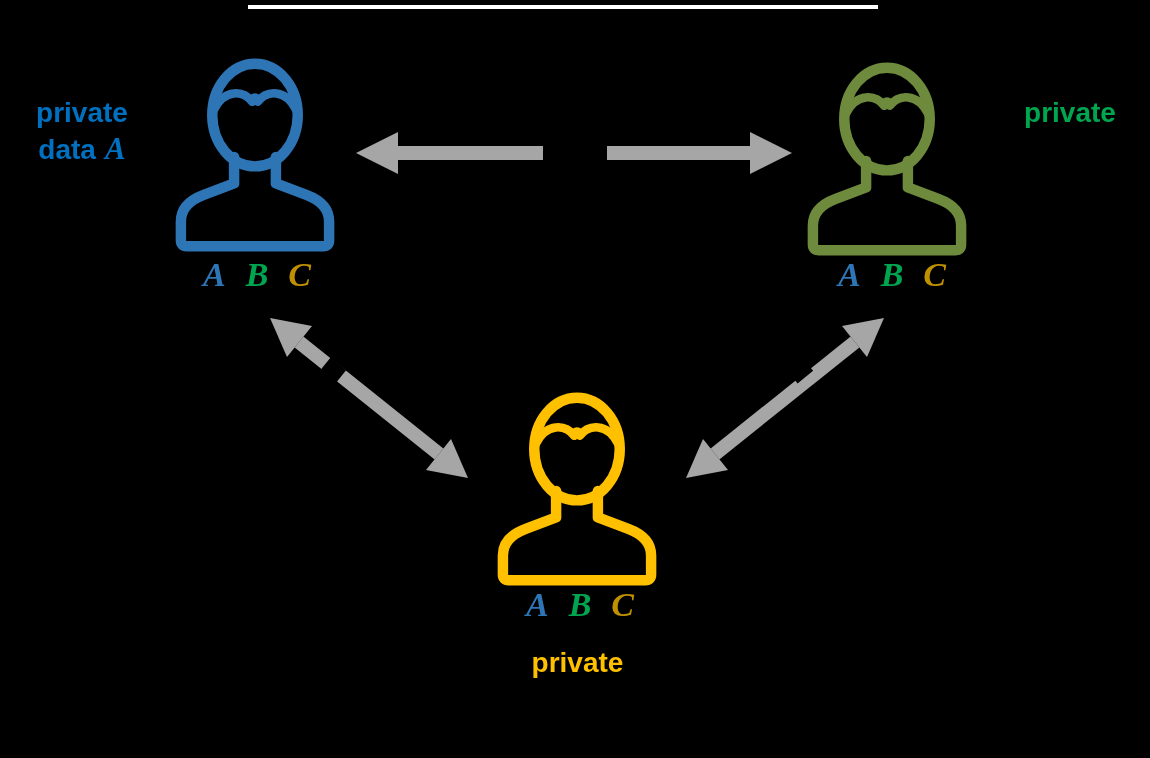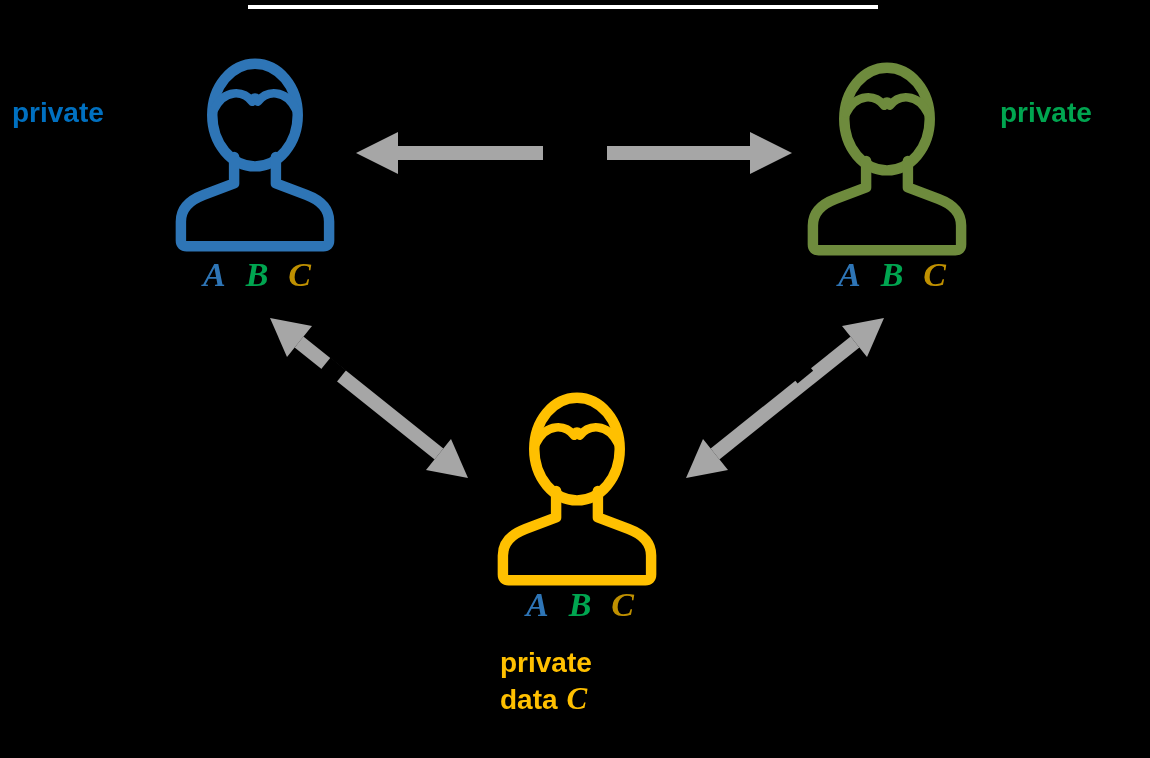--- a/index.html
+++ b/index.html
@@ -17,21 +17,21 @@
   .gap-left{left:323px;top:362px;width:20px;height:17px;transform:rotate(39deg);}
   .gap-right{left:790px;top:362px;width:20px;height:17px;transform:rotate(-39deg);}
 
   .person{position:absolute;}
   .person svg{display:block;}
   .person-a{left:160px;top:54px;color:var(--blue-icon,#2E75B6);}
   .person-b{left:792px;top:58px;color:var(--green-icon,#6E8B3D);}
   .person-c{left:482px;top:388px;color:var(--gold-icon,#FFC000);}
 
   .label{
-    position:absolute;font-weight:bold;font-size:28px;line-height:1.2;
+    position:absolute;text-align:center;font-weight:bold;font-size:28px;line-height:1.2;
   }
   .label .word{margin-right:9px;}
   .label .mletter{
     font-family:"Liberation Serif",serif;font-style:italic;font-size:31px;font-weight:bold;
   }
   .label-a{left:12px;top:96px;width:140px;color:var(--blue-text,#0070C0);}
   .label-b{left:1000px;top:96px;width:140px;color:var(--green-text,#00A550);}
   .label-c{left:500px;top:646px;width:155px;color:var(--gold-text,#FFC000);}
 
   .abc{
@@ -90,31 +90,31 @@
   <div class="person person-c">
     <svg width="190" height="200" viewBox="0 0 200 210" fill="none" stroke="currentColor" stroke-width="11" stroke-linecap="round" stroke-linejoin="round">
       <ellipse cx="100" cy="64" rx="45" ry="54"></ellipse>
       <path d="M 57,58 C 68,36 88,38 97,50 C 98,44 102,44 103,50 C 112,38 132,36 143,58" stroke-width="9"></path>
       <path d="M 78,108 L 78,136 L 46,148 Q 22,157 22,176 L 22,196 Q 22,202 28,202 L 172,202 Q 178,202 178,196 L 178,176 Q 178,157 154,148 L 122,136 L 122,108"></path>
     </svg>
   </div>
 
   <div class="label label-a">
     <div>private</div>
+    <div>
+      <span class="word">data</span><span class="mletter">A</span>
+    </div>
   </div>
 
   <div class="label label-b">
     <div>private</div>
   </div>
 
   <div class="label label-c">
     <div>private</div>
-    <div>
-      <span class="word">data</span><span class="mletter">C</span>
-    </div>
   </div>
 
   <div class="abc abc-a">
     <span class="v-a">A</span>
     <span class="v-b">B</span>
     <span class="v-c">C</span>
   </div>
 
   <div class="abc abc-b">
     <span class="v-a">A</span>

